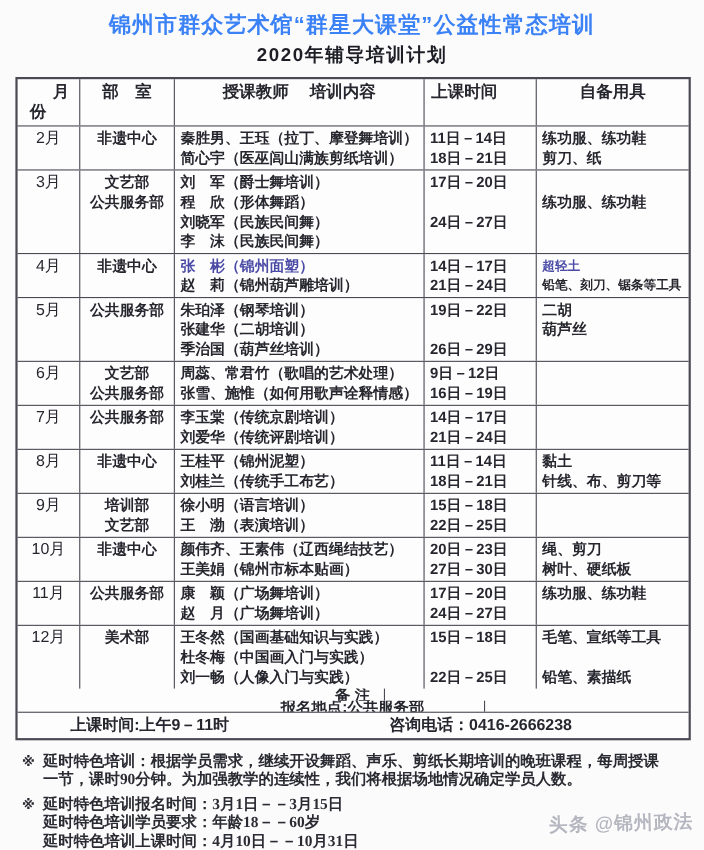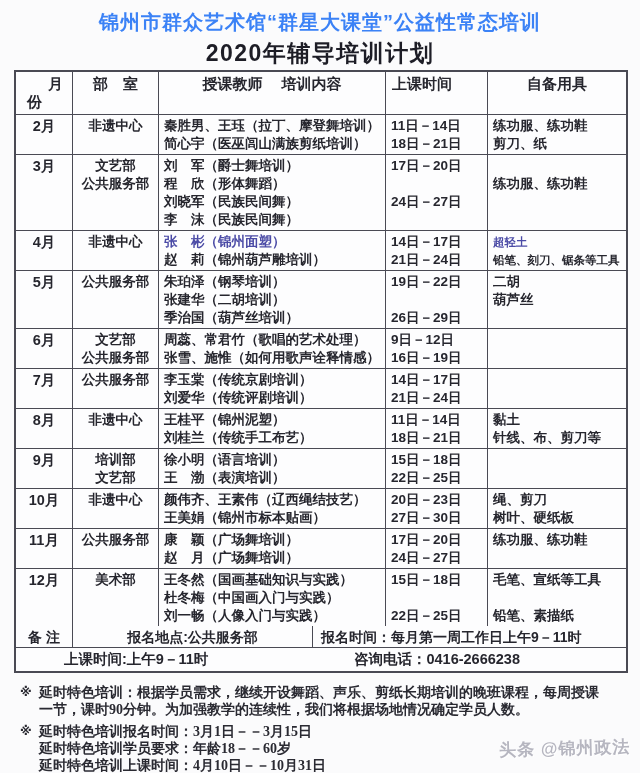--- a/index.html
+++ b/index.html
@@ -8,54 +8,54 @@
     background:#fbfbfc;color:#26262e;
     font-family:"Liberation Sans","DejaVu Sans",sans-serif;
     font-weight:600;
   }
   .title{
     position:absolute;top:9px;left:0;width:640px;text-align:center;
     font-size:20px;font-weight:700;letter-spacing:1px;color:#3b82f6;
   }
   .subtitle{
     position:absolute;top:38px;left:0;width:640px;text-align:center;
-    font-size:23px;font-weight:700;letter-spacing:1.5px;color:#1d1d26;
+    font-size:17px;font-weight:700;letter-spacing:1.5px;color:#1d1d26;
   }
   .table{
     position:absolute;left:14px;top:70px;width:614px;
     border:2px solid #4a4a54;box-sizing:border-box;background:#fdfdfe;
   }
   .trow{display:flex;border-bottom:1px solid #4a4a54;}
   .trow:last-child{border-bottom:none;}
   .cell{
     border-right:1px solid #4a4a54;box-sizing:border-box;
     padding:1.5px 0;display:flex;flex-direction:column;overflow:hidden;
   }
   .cell:last-child{border-right:none;}
   .c-month{width:57px;}
   .c-dept{width:86px;}
   .c-teach{width:227px;}
   .c-time{width:102px;}
   .c-tools{flex:1;}
   .line{height:18px;line-height:18px;font-size:13.5px;white-space:pre;}
-  .c-month .line{text-align:center;font-weight:700;font-size:14.5px;}
+  .c-month .line{text-align:center;font-weight:400;font-size:14.5px;}
   .c-dept  .line{text-align:center;font-size:13.5px;}
   .c-teach .line,.c-time .line,.c-tools .line{padding-left:5px;text-align:left;}
   .line.small{font-size:11.5px;}
   .line.purple{color:#4b4ba6;}
   
   .thead{height:42px;}
   .thead .cell{padding-top:3px;}
   .thead .line{font-weight:700;font-size:15px;}
   .month-l1{text-align:right !important;padding-right:9px;}
   .month-l2{text-align:left !important;padding-left:11px;}
   .th-center{text-align:center !important;padding-left:0 !important;}
   .th-left{text-align:left !important;padding-left:6px !important;}
   
-  .remark{height:21px;align-items:center;}
+  .remark{height:21px;align-items:center;flex-direction:column;}
   .remark .cell{padding:0;justify-content:center;height:100%;}
   .r-label{width:57px;}
   .r-left{width:240px;}
   .r-right{flex:1;}
   .remark .line{height:20px;line-height:20px;font-size:14px;}
   .r-label .line{text-align:center;font-weight:700;}
   .r-left .line{text-align:center;}
   .r-right .line{padding-left:8px;}
   
   .brow{height:23px;display:flex;align-items:center;font-size:14.5px;gap:29px;}

